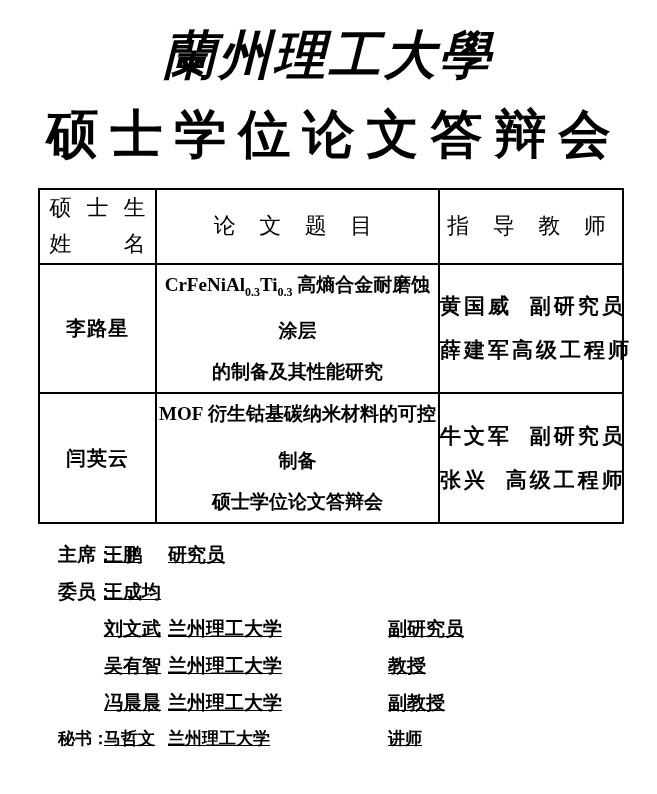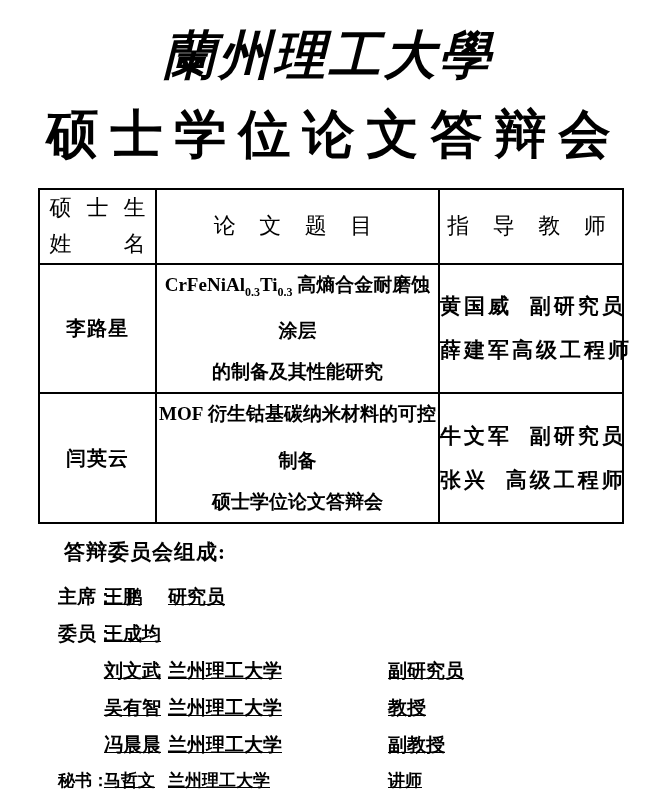--- a/index.html
+++ b/index.html
@@ -148,21 +148,20 @@
           <div class="tline cjk">硕士学位论文答辩会</div>
         </td>
         <td class="cell-sup">
           <div>牛文军  副研究员</div>
           <div>张兴  高级工程师</div>
         </td>
       </tr>
     </tbody>
   </table>
 
-  <div class="section-heading">答辩委员会组成:</div>
 
   <div class="committee">
     <div class="crow">
       <span class="clabel">主席：</span>
       <span class="cname">王鹏</span>
       <span class="ctitle">研究员</span>
     </div>
     <div class="crow">
       <span class="clabel">委员：</span>
       <span class="cname">王成均</span>

